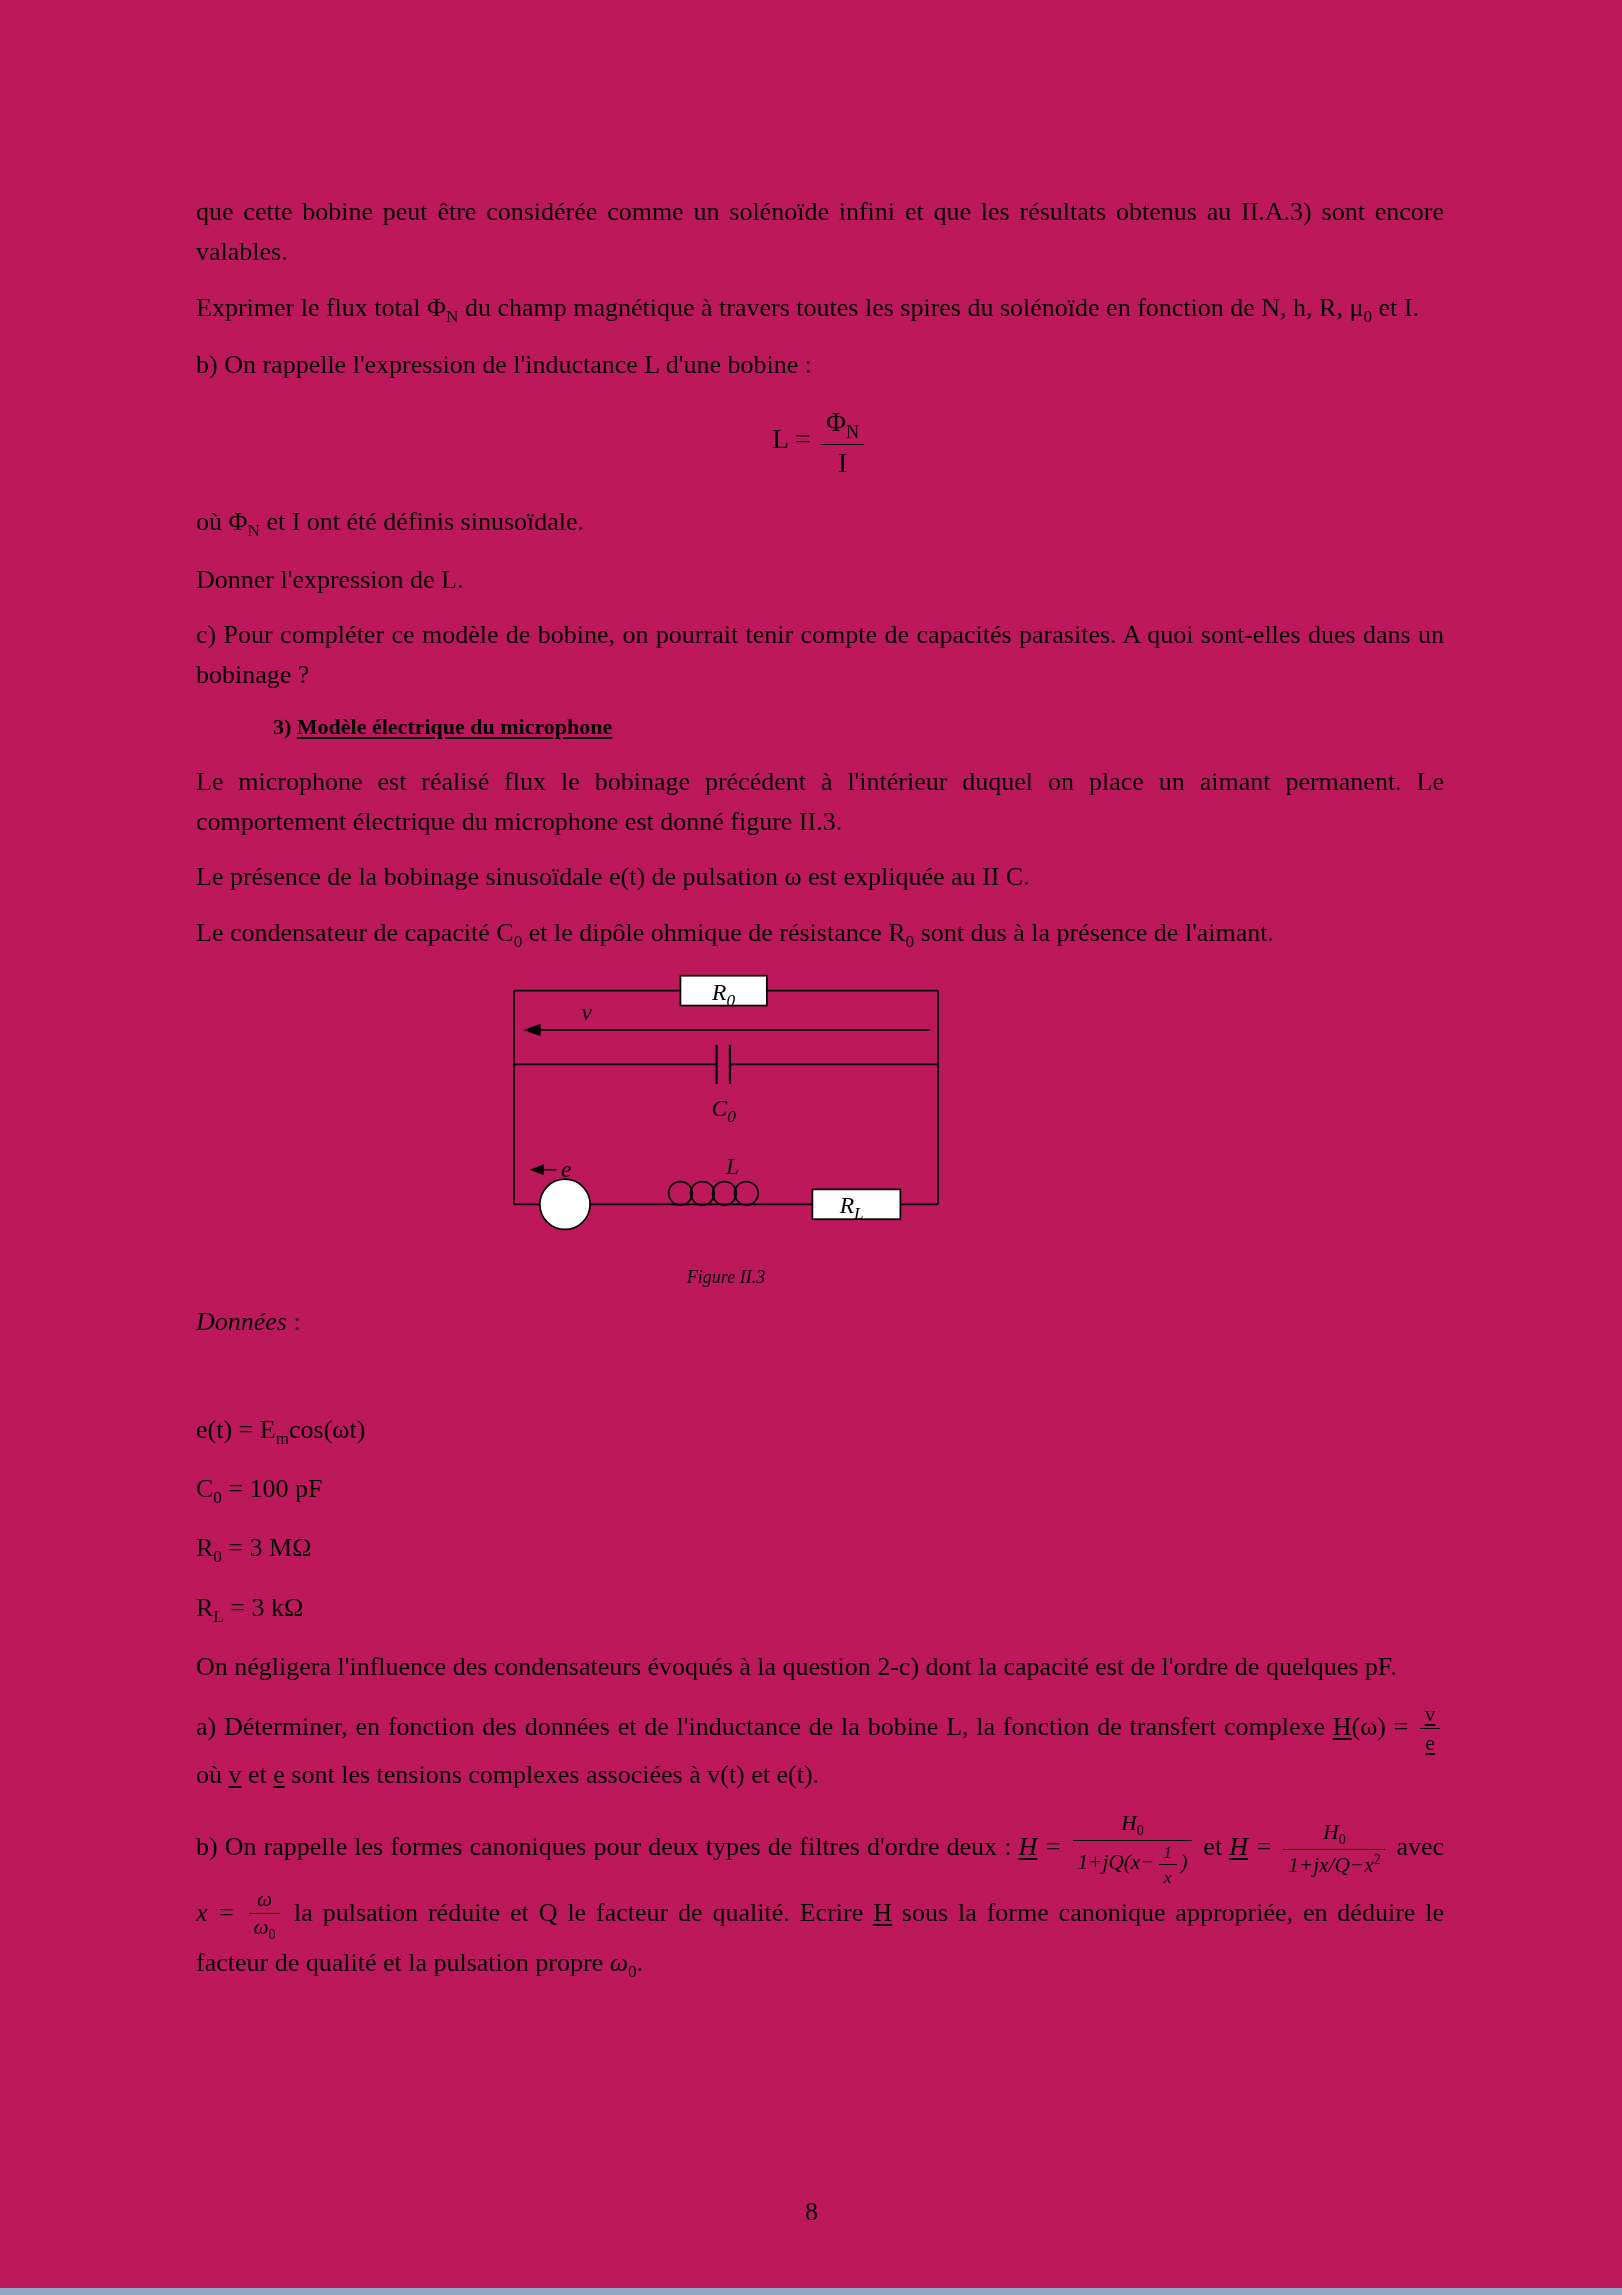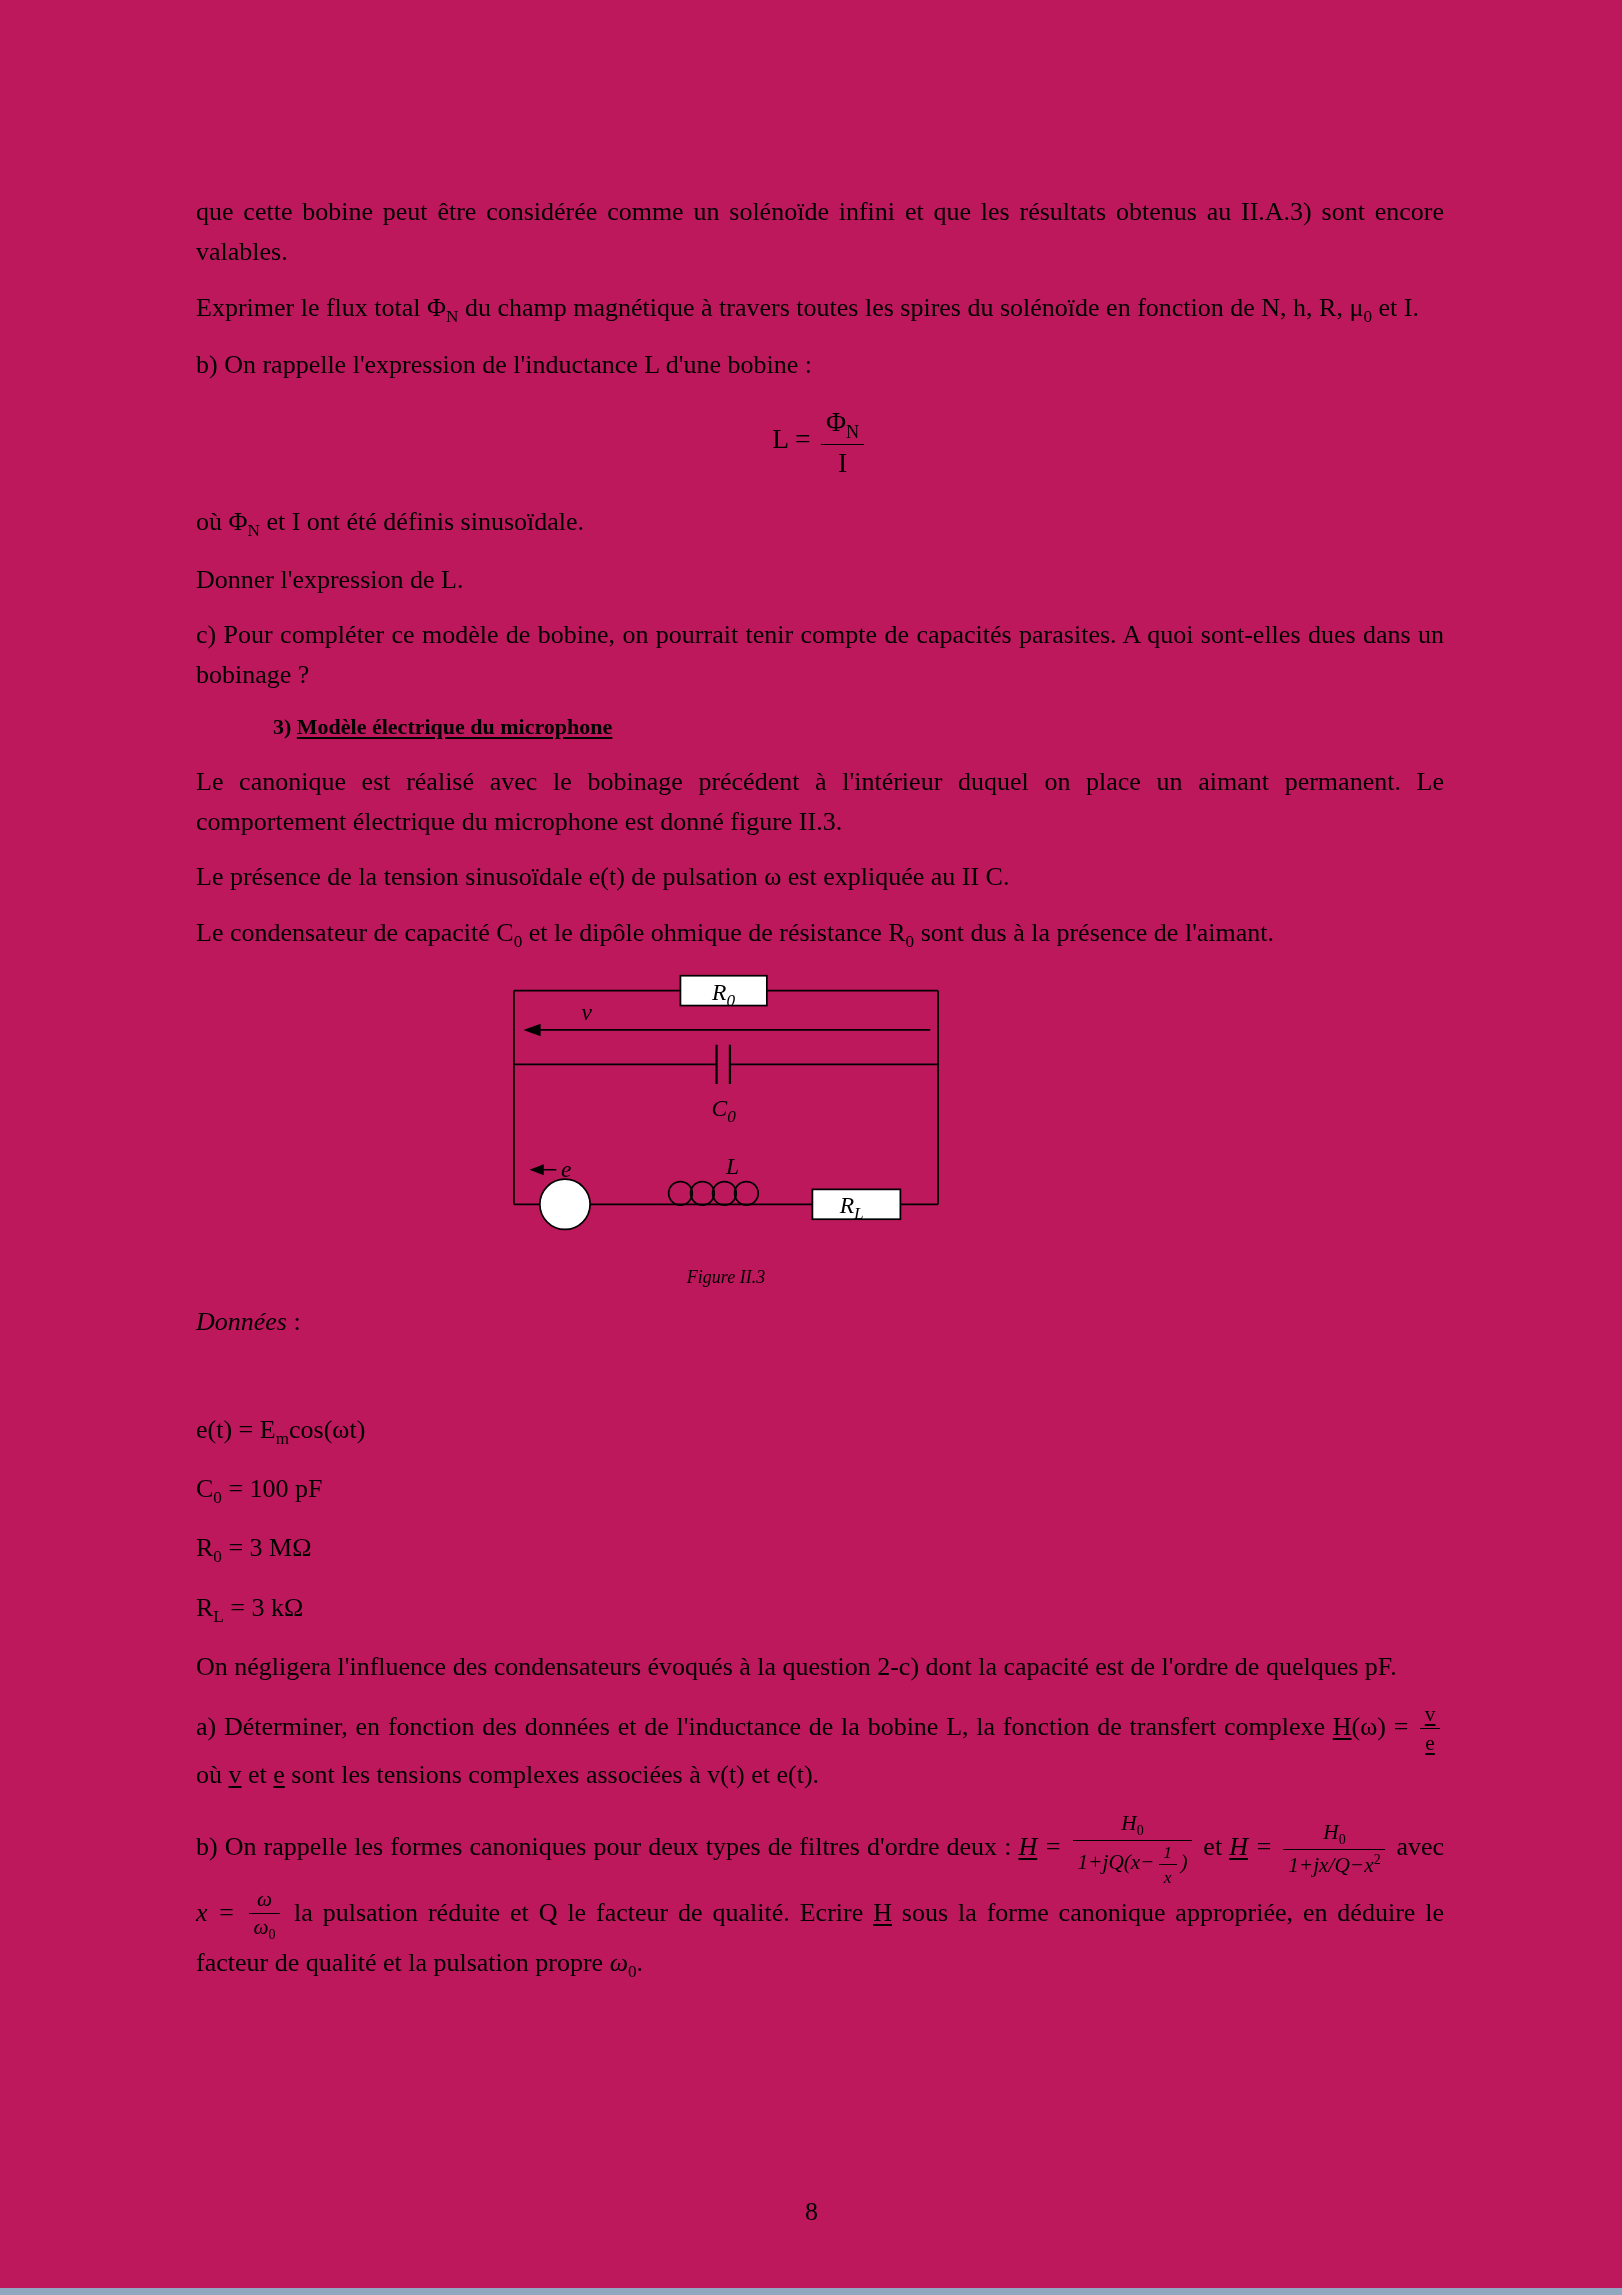--- a/index.html
+++ b/index.html
@@ -51,23 +51,23 @@
     <div class="formula"><span>L = </span><span class="frac"><span class="num"><span>Φ</span><sub>N</sub></span><span class="den"><span>I</span></span></span></div>
 
     <p class="para"><span>où Φ</span><sub>N</sub><span> et I ont été définis sinusoïdale.</span></p>
 
     <p class="para">Donner l'expression de L.</p>
 
     <p class="para">c)  Pour compléter ce modèle de bobine, on pourrait tenir compte de capacités parasites. A quoi sont-elles dues dans un bobinage ?</p>
 
     <h3 class="heading"><span class="bold">3)  </span><span class="bold u">Modèle électrique du microphone</span></h3>
 
-    <p class="para">Le canonique est réalisé avec le bobinage précédent à l'intérieur duquel on place un aimant permanent. Le comportement électrique du microphone est donné figure II.3.</p>
+    <p class="para">Le microphone est réalisé flux le bobinage précédent à l'intérieur duquel on place un aimant permanent. Le comportement électrique du microphone est donné figure II.3.</p>
 
-    <p class="para">Le présence de la tension sinusoïdale e(t) de pulsation ω est expliquée au II C.</p>
+    <p class="para">Le présence de la bobinage sinusoïdale e(t) de pulsation ω est expliquée au II C.</p>
 
     <p class="para"><span>Le condensateur de capacité C</span><sub>0</sub><span> et le dipôle ohmique de résistance R</span><sub>0</sub><span> sont dus à la présence de l'aimant.</span></p>
 
     <div class="figure-wrap">
       <svg class="circuit" width="440" height="271" viewBox="0 0 560 345">
 
         <path d="M10,25 H550 M10,25 V297 M550,25 V297 M10,297 H550 M10,119 H268 M285,119 H550" stroke="#000" stroke-width="2.2" fill="none"></path>
 
         <rect x="222" y="6" width="110" height="38" fill="#fff" stroke="#000" stroke-width="2.2"></rect>
         <text x="277" y="37" text-anchor="middle"><tspan>R</tspan><tspan dy="8" class="fig-sub">0</tspan></text>

